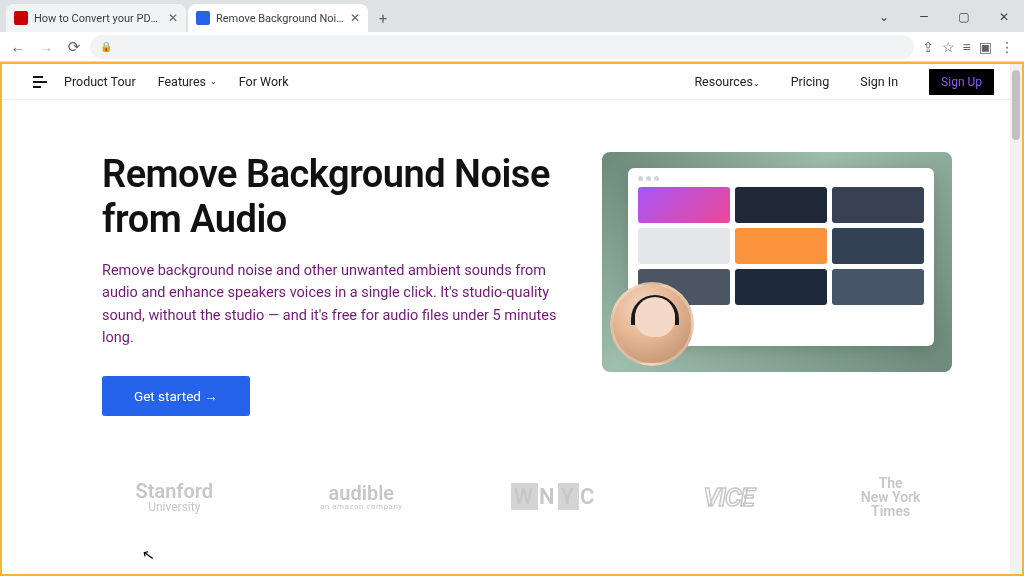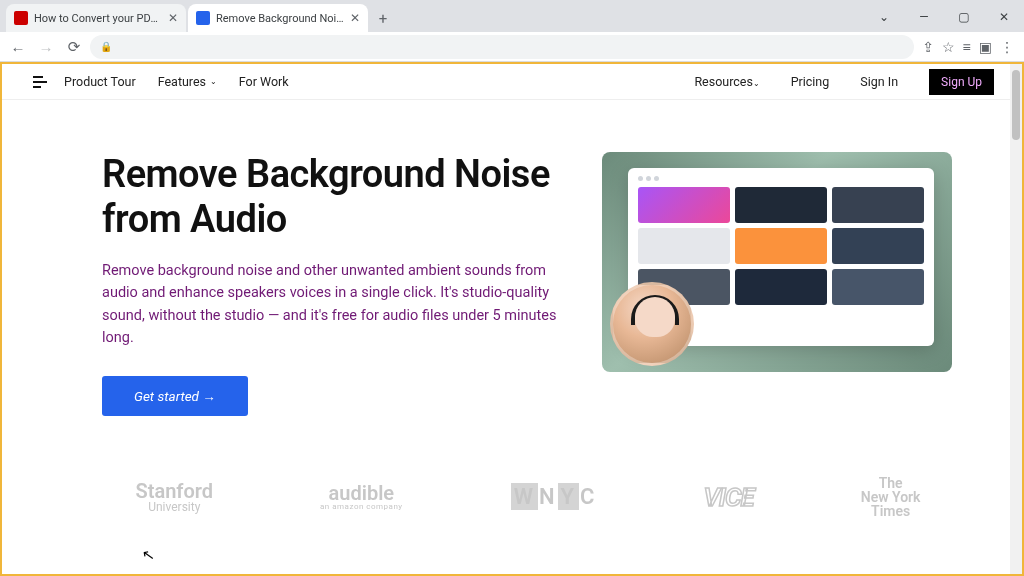--- a/index.html
+++ b/index.html
@@ -26,28 +26,28 @@
   
   .page { position: relative; height: calc(576px - 32px - 30px); border: 2px solid #f0b63a; border-top: 2px solid #f0b63a; background: #fff; overflow: hidden; }
 
   
   .sitenav { height: 36px; border-bottom: 1px solid #eee; display: flex; align-items: center; padding: 0 28px; font-size: 12.5px; color: #222; }
   .logo { width: 20px; height: 20px; margin-right: 14px; display: flex; align-items: center; justify-content: center; }
   .navlinks { display: flex; gap: 22px; align-items: center; }
   .navlinks .item { display: flex; align-items: center; gap: 4px; cursor: pointer; }
   .navsp { flex: 1; }
   .navright { display: flex; gap: 31px; align-items: center; }
-  .signup { background: #000; color: #f0abfc; padding: 6px 12px; font-size: 12px; }
+  .signup { background: #000; color: #8b5cf6; padding: 6px 12px; font-size: 12px; }
 
   
   .hero { display: flex; padding: 52px 70px 0 100px; gap: 28px; }
   .hero-left { flex: 1; }
   .hero-title { font-size: 38px; font-weight: 600; line-height: 1.18; color: #111; letter-spacing: -0.5px; }
   .hero-desc { margin-top: 18px; font-size: 14.5px; color: #701a75; line-height: 1.55; max-width: 460px; }
-  .cta { margin-top: 26px; background: #2563eb; color: #fff; border: none; padding: 12px 32px; font-size: 13.5px; border-radius: 3px; cursor: pointer; font-style: italic; }
+  .cta { margin-top: 26px; background: #2563eb; color: #fff; border: none; padding: 12px 32px; font-size: 13.5px; border-radius: 3px; cursor: pointer; }
 
   .hero-right { width: 350px; height: 220px; border-radius: 8px; position: relative; overflow: hidden; background: linear-gradient(135deg, #6b8a7a 0%, #9fbfae 40%, #6b8a7a 100%); }
   .appwin { position: absolute; top: 16px; left: 26px; right: 18px; height: 178px; background: #fff; border-radius: 6px; box-shadow: 0 4px 20px rgba(0,0,0,0.2); padding: 6px; }
   .appwin .dots { display: flex; gap: 3px; padding: 2px 4px; }
   .appwin .dots span { width: 5px; height: 5px; border-radius: 50%; background: #d1d5db; }
   .grid { display: grid; grid-template-columns: repeat(3, 1fr); gap: 5px; padding: 4px; }
   .cell { height: 36px; border-radius: 3px; }
   .c1 { background: linear-gradient(135deg,#a855f7,#ec4899); }
   .c2 { background: #1f2937; }
   .c3 { background: #374151; }

